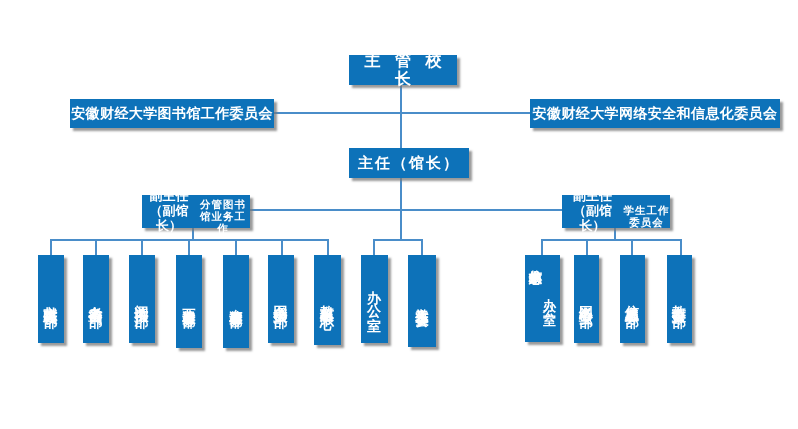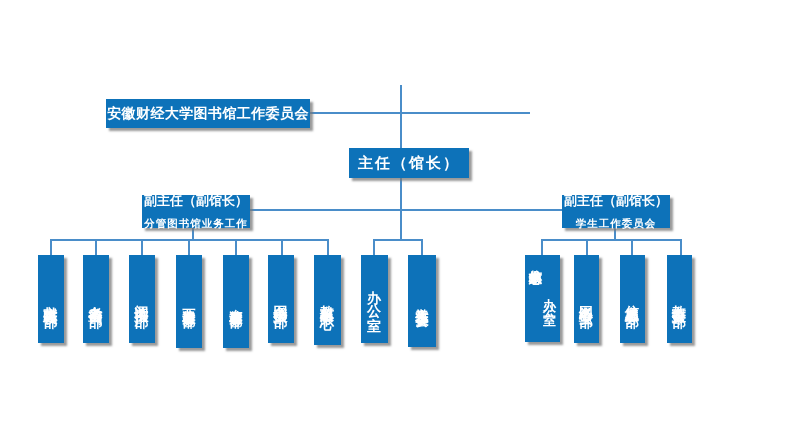--- a/index.html
+++ b/index.html
@@ -14,24 +14,24 @@
   .hline{height:2px;}
   .vline{width:2px;}
   
   .node{
     position:absolute;background:#0d72b9;color:#ffffff;font-weight:bold;
     display:flex;align-items:center;justify-content:center;text-align:center;
     box-shadow:3px 3px 2px rgba(120,120,120,0.75);
     box-sizing:border-box;line-height:1.15;
   }
   .root-node{left:349px;top:55px;width:108px;height:30px;font-size:16px;letter-spacing:5px;padding-left:5px;}
-  .committee-left{left:70px;top:99px;width:204px;height:29px;font-size:14px;letter-spacing:0.4px;margin-left:36px;}
+  .committee-left{left:70px;top:99px;width:204px;height:29px;font-size:14px;letter-spacing:0.4px;}
   .committee-right{left:530px;top:99px;width:250px;height:29px;font-size:14px;letter-spacing:0.4px;}
   .director-node{left:349px;top:148px;width:120px;height:30px;font-size:15px;letter-spacing:2px;}
-  .deputy{flex-direction:column;width:108px;height:33px;top:195px;padding:2px 0;}
+  .deputy{flex-direction:row;width:108px;height:33px;top:195px;padding:2px 0;}
   .deputy-left{left:142px;}
   .deputy-right{left:562px;}
   .deputy .t1{font-size:13px;}
   .deputy .t2{font-size:10.5px;letter-spacing:1px;margin-top:9px;}
   
   .vbox{
     position:absolute;top:255px;background:#0d72b9;color:#ffffff;font-weight:bold;
     display:flex;align-items:center;justify-content:center;
     box-shadow:3px 3px 2px rgba(120,120,120,0.75);box-sizing:border-box;
   }
@@ -67,25 +67,31 @@
   <div class="line vline" style="left:235px;top:239px;height:16px;"></div>
   <div class="line vline" style="left:281px;top:239px;height:16px;"></div>
   <div class="line vline" style="left:327px;top:239px;height:16px;"></div>
   <div class="line vline" style="left:373px;top:239px;height:16px;"></div>
   <div class="line vline" style="left:421px;top:239px;height:16px;"></div>
   <div class="line vline" style="left:541px;top:239px;height:16px;"></div>
   <div class="line vline" style="left:586px;top:239px;height:16px;"></div>
   <div class="line vline" style="left:631px;top:239px;height:16px;"></div>
   <div class="line vline" style="left:680px;top:239px;height:16px;"></div>
 
+  <div class="node root-node">
+    <span>主 管 校 长</span>
+  </div>
 
   <div class="node committee-left">
     <span>安徽财经大学图书馆工作委员会</span>
   </div>
 
+  <div class="node committee-right">
+    <span>安徽财经大学网络安全和信息化委员会</span>
+  </div>
 
   <div class="node director-node">
     <span>主任（馆长）</span>
   </div>
 
   <div class="node deputy deputy-left">
     <span class="t1">副主任（副馆长）</span>
     <span class="t2">分管图书馆业务工作</span>
   </div>
 

